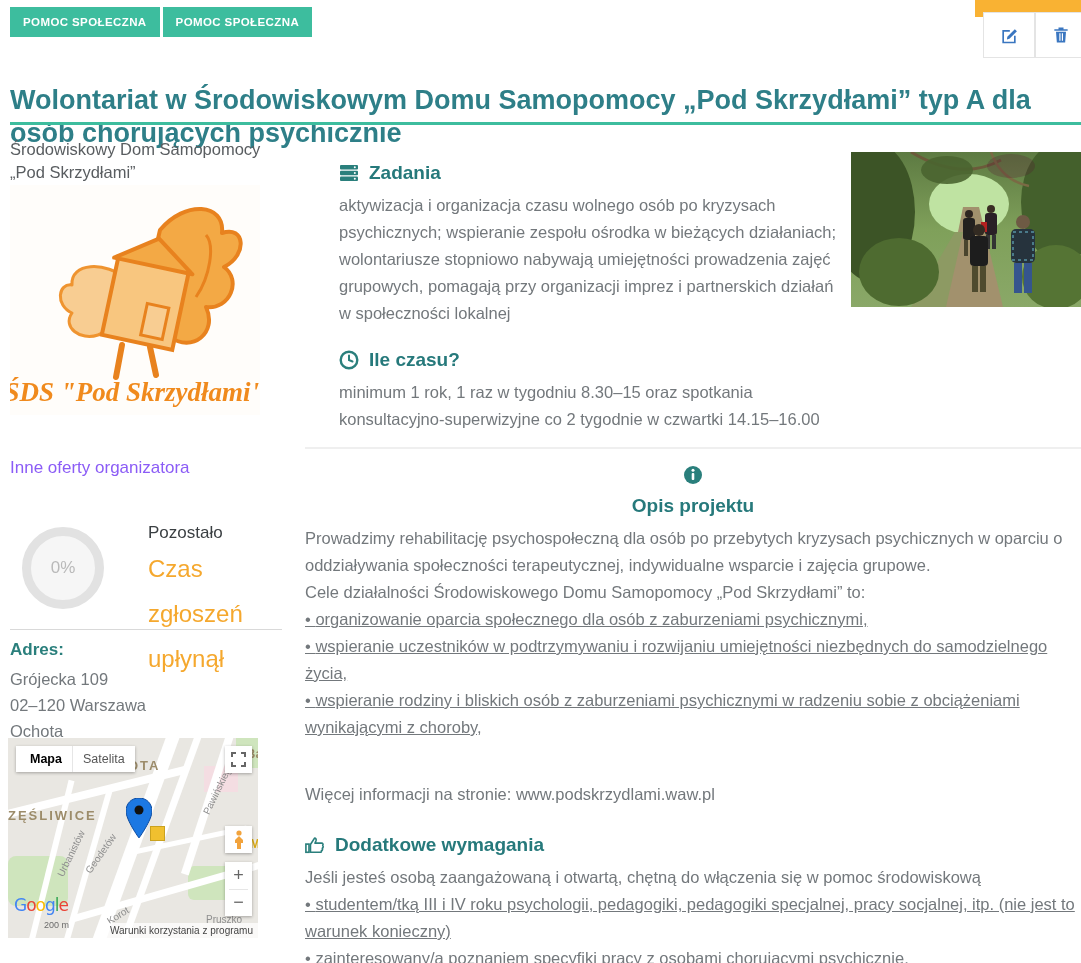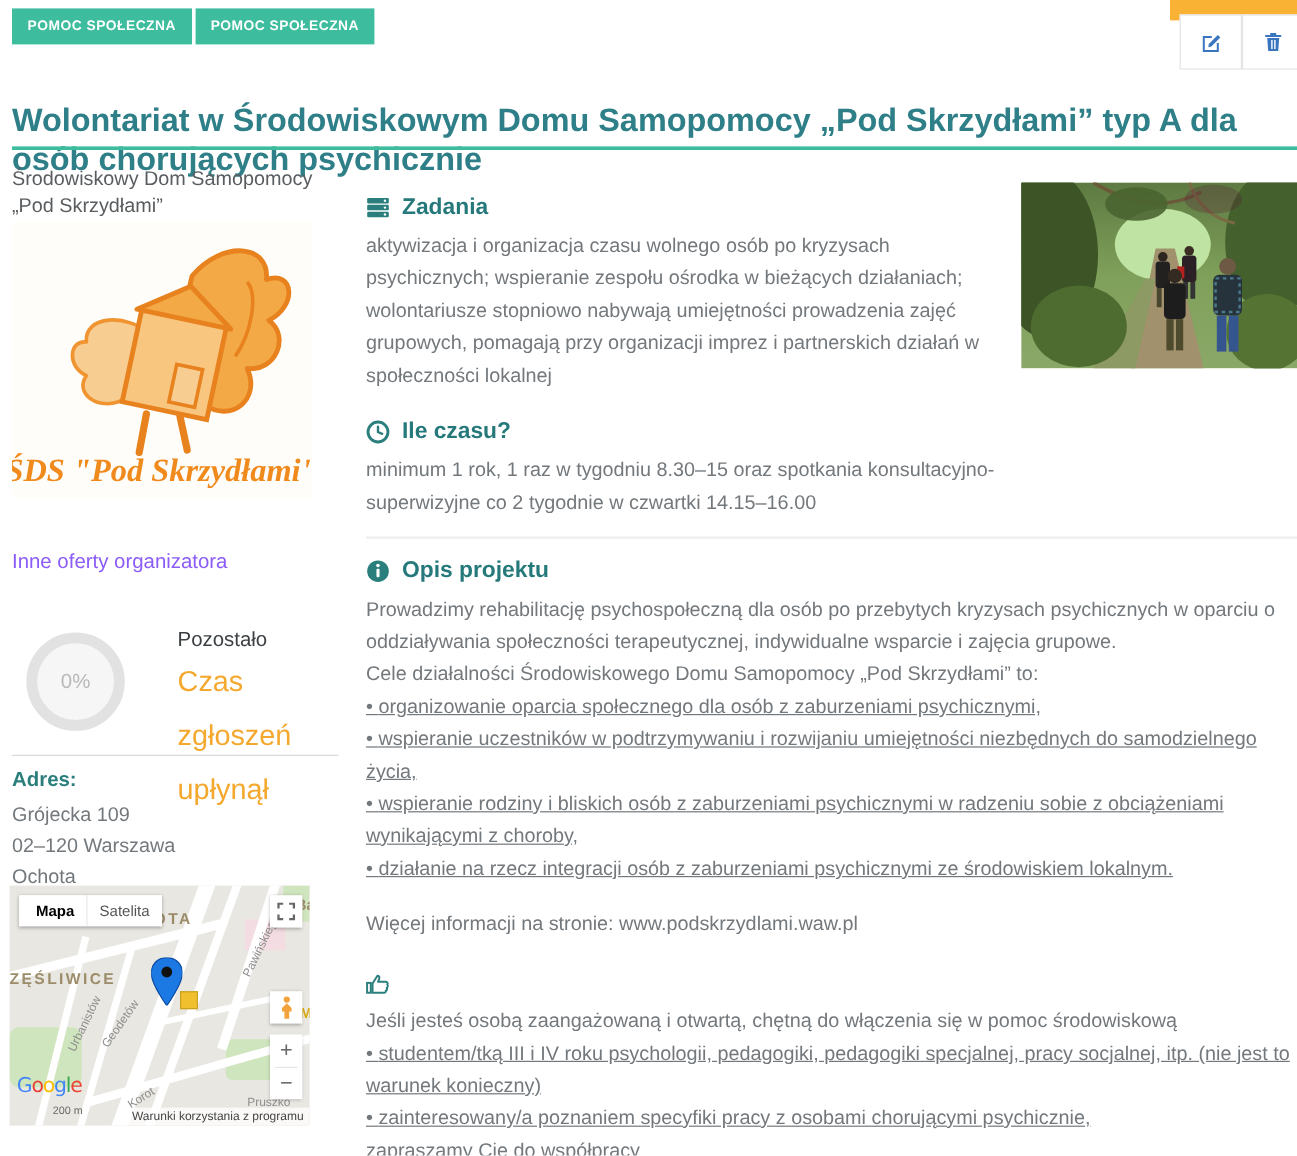--- a/index.html
+++ b/index.html
@@ -57,30 +57,30 @@
   .poi{position:absolute;left:142px;top:88px;width:13px;height:13px;background:#f0c02f;border:1px solid #caa21f;}
   .glogo{position:absolute;left:6px;bottom:23px;font-size:17px;font-weight:normal;cursor:pointer;
     font-family:"DejaVu Sans",sans-serif;letter-spacing:-1px;}
   .g-b{color:#4285F4}.g-r{color:#EA4335}.g-y{color:#FBBC05}.g-g{color:#34A853}
   .scale{position:absolute;left:36px;bottom:8px;font-size:9px;color:#6b6b6b;}
   .terms{position:absolute;right:0;bottom:0;background:rgba(255,255,255,.75);
     font-size:10px;color:#444;padding:2px 5px;cursor:pointer;}
   .wum{position:absolute;right:-2px;top:100px;color:#d9a80f;font-weight:bold;font-size:12px;line-height:13px;}
   
   .main{position:absolute;left:295px;top:138px;width:786px;padding-left:10px;box-sizing:border-box;}
-  .main-top{display:flex;}
+  .main-top{display:flex;margin-left:34px;}
   .main-top-text{width:535px;}
   .photo{width:230px;height:155px;margin:14px 0 0 0;flex:none;}
   .sec-head{display:flex;align-items:center;gap:10px;margin:24px 0 8px 0;}
   .sec-head .ttl{font-size:19px;font-weight:bold;color:#26797b;}
   .body-text{font-size:16.5px;line-height:27px;color:#73787c;}
   .main-divider{width:100%;height:2px;background:#efefef;margin:14px 0 0 0;}
   ul.plain{list-style:none;margin:0;padding:0;text-decoration:underline;}
   ul.plain li::before{content:"• ";}
-  .more-info{margin-top:19px;}
+  .more-info{margin-top:40px;}
   .icon18{width:20px;height:20px;flex:none;display:block;}
 </style>
 </head>
 <body>
 
 <div class="badges">
   <div class="badge">POMOC SPOŁECZNA</div>
   <div class="badge">POMOC SPOŁECZNA</div>
 </div>
 
@@ -265,45 +265,45 @@
             <rect x="162" y="80" width="20" height="28" fill="none" stroke="#4a7a8a" stroke-width="2" stroke-dasharray="3 3"></rect>
             <rect x="163" y="111" width="8" height="30" fill="#35558e"></rect>
             <rect x="173" y="111" width="8" height="30" fill="#35558e"></rect>
         </g>
       </svg>
     </figure>
   </div>
 
   <div class="main-divider"></div>
 
-  <div class="sec-head" style="margin-top:16px;">
+  <div class="sec-head" style="margin-top:16px;flex-direction:column;">
     <svg class="icon18" viewBox="0 0 20 20">
       <circle cx="10" cy="10" r="9" fill="#2a7f7c"></circle>
       <rect x="8.7" y="8" width="2.6" height="7" rx="1" fill="#fff"></rect>
       <circle cx="10" cy="5.2" r="1.5" fill="#fff"></circle>
     </svg>
     <span class="ttl">Opis projektu</span>
   </div>
   <div class="body-text">
     <div>Prowadzimy rehabilitację psychospołeczną dla osób po przebytych kryzysach psychicznych w oparciu o oddziaływania społeczności terapeutycznej, indywidualne wsparcie i zajęcia grupowe.</div>
     <div>Cele działalności Środowiskowego Domu Samopomocy „Pod Skrzydłami” to:</div>
     <ul class="plain">
       <li>organizowanie oparcia społecznego dla osób z zaburzeniami psychicznymi,</li>
       <li>wspieranie uczestników w podtrzymywaniu i rozwijaniu umiejętności niezbędnych do samodzielnego życia,</li>
       <li>wspieranie rodziny i bliskich osób z zaburzeniami psychicznymi w radzeniu sobie z obciążeniami wynikającymi z choroby,</li>
-      <li>działanie na rzecz integracji osób z zaburzeniami psychicznymi ze środowiskiem lokalnym.</li>
     </ul>
     <div class="more-info">Więcej informacji na stronie: www.podskrzydlami.waw.pl</div>
   </div>
 
   <div class="sec-head" style="margin-top:26px;">
     <svg class="icon18" viewBox="0 0 22 20">
       <rect x="1" y="9" width="3.4" height="9" fill="none" stroke="#2a7f7c" stroke-width="1.8"></rect>
       <path d="M6 18 V9.5 L10.5 2.5 C12 2.5 12.6 3.8 12.1 5.3 L11 8 H18.2 C19.8 8 20.3 9.6 19.5 10.6 C20.4 11.5 20 13 19 13.5 C19.7 14.5 19.2 15.9 18.1 16.2 C18.5 17.3 17.7 18 16.6 18 Z" fill="none" stroke="#2a7f7c" stroke-width="1.8" stroke-linejoin="round"></path>
     </svg>
+    <span class="ttl">Dodatkowe wymagania</span>
   </div>
   <div class="body-text">
     <div>Jeśli jesteś osobą zaangażowaną i otwartą, chętną do włączenia się w pomoc środowiskową</div>
     <ul class="plain">
       <li>studentem/tką III i IV roku psychologii, pedagogiki, pedagogiki specjalnej, pracy socjalnej, itp. (nie jest to warunek konieczny)</li>
       <li>zainteresowany/a poznaniem specyfiki pracy z osobami chorującymi psychicznie,</li>
     </ul>
     <div>zapraszamy Cię do współpracy</div>
   </div>
 

